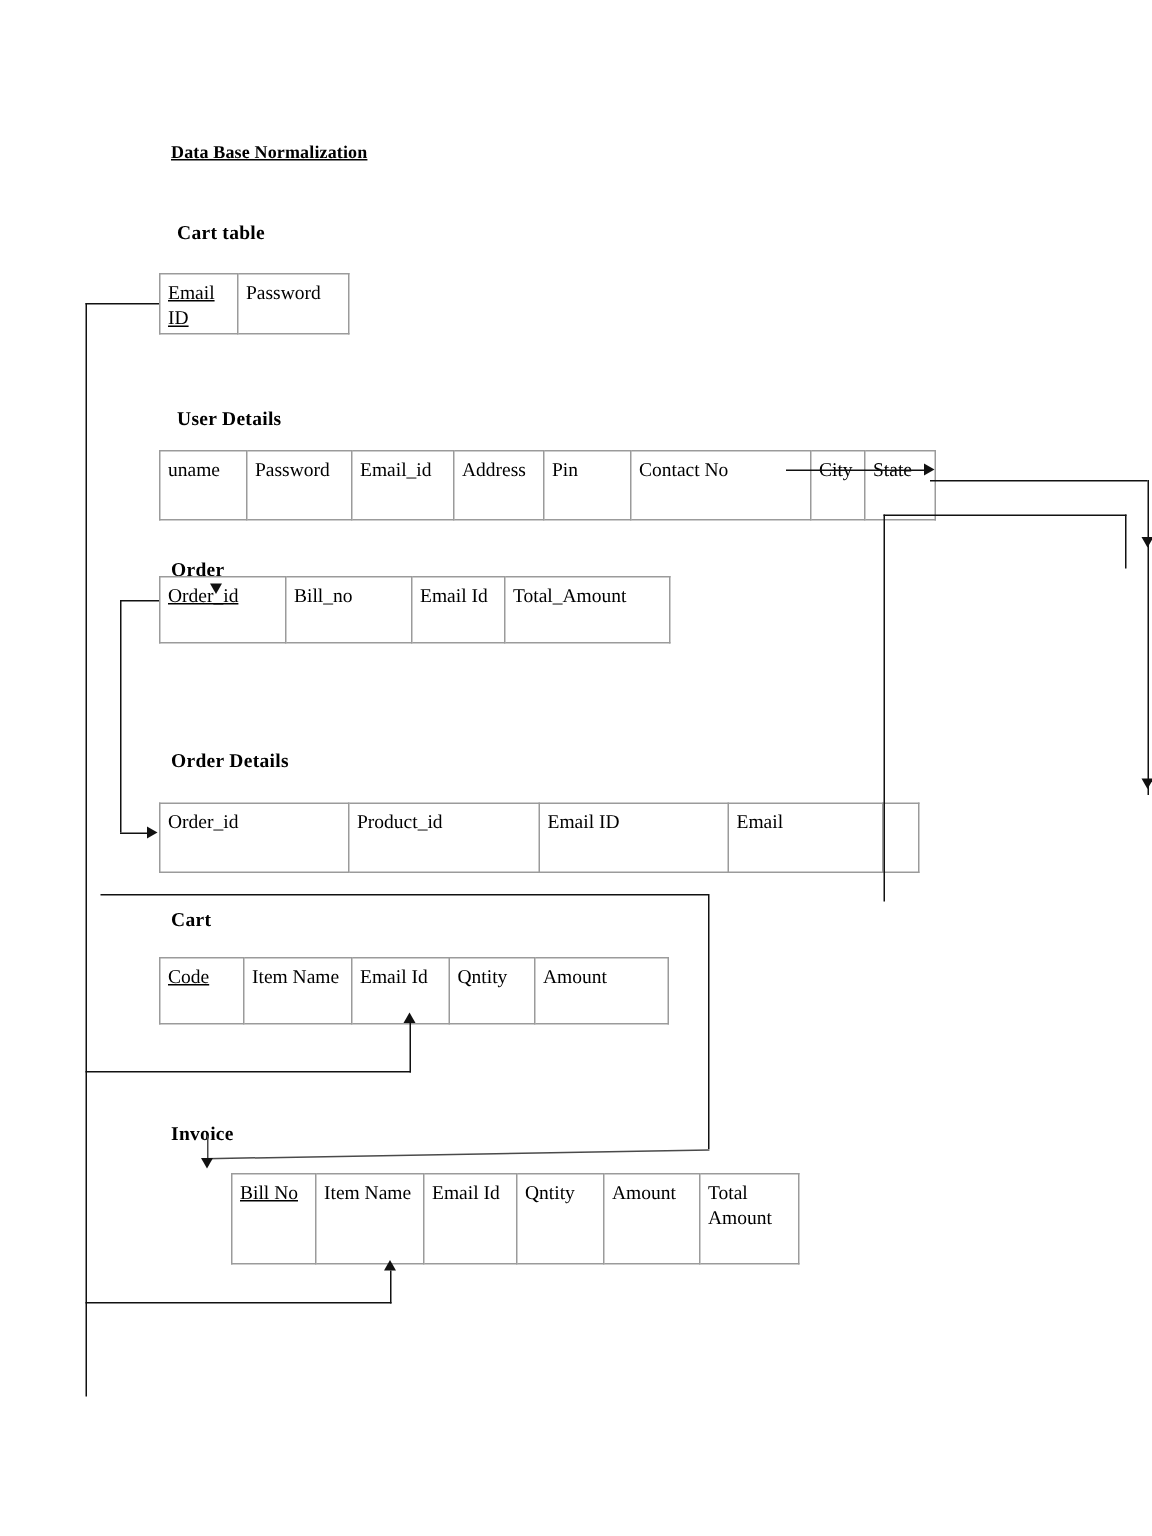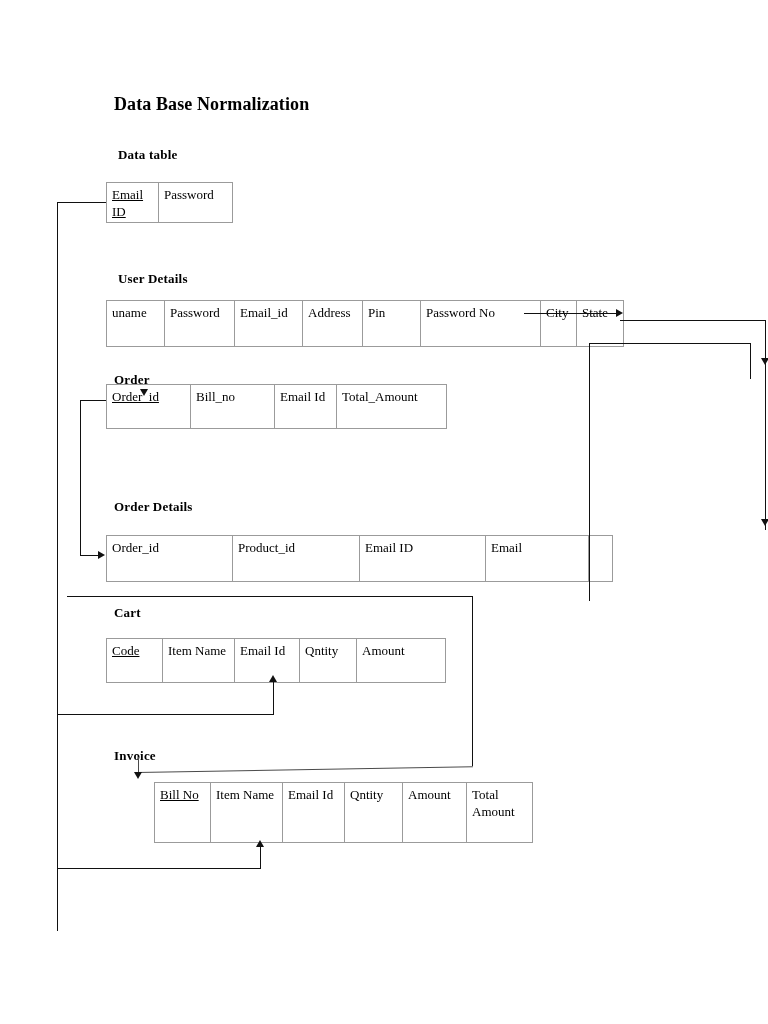--- a/index.html
+++ b/index.html
@@ -14,21 +14,22 @@
     background: #ffffff;
     overflow: hidden;
     font-family: "Liberation Serif", "DejaVu Serif", serif;
     color: #000000;
   }
 
   
   .doc-title {
     position: absolute;
     font-weight: bold;
-    font-size: 18px;
+    font-size: 12px;
+    text-decoration: underline;
     white-space: nowrap;
     letter-spacing: 0.1px;
   }
   .tbl-label {
     position: absolute;
     font-weight: bold;
     font-size: 13px;
     white-space: nowrap;
     letter-spacing: 0.2px;
   }
@@ -90,21 +91,21 @@
     transform-origin: 0 0;
   }
 </style>
 </head>
 <body>
 
 <div id="page">
 
   <div class="doc-title" style="left:114px; top:94px;">Data Base Normalization</div>
 
-  <div class="tbl-label" style="left:118px; top:147px;">Data table</div>
+  <div class="tbl-label" style="left:118px; top:147px;">Cart table</div>
 
   <table class="tbl" style="left:106px; top:182px; width:126px;">
     <colgroup>
         <col style="width:52px">
         <col style="width:74px">
       </colgroup>
     <tbody>
       <tr>
         <td class="pk" style="height:28px;"><span>Email ID</span></td>
         <td><span>Password</span></td>
@@ -125,21 +126,21 @@
         <col style="width:36px">
         <col style="width:47px">
     </colgroup>
     <tbody>
       <tr>
         <td style="height:40px;font-family:Liberation Serif, serif;"><span>uname</span></td>
         <td><span>Password</span></td>
         <td><span>Email_id</span></td>
         <td><span>Address</span></td>
         <td><span>Pin</span></td>
-        <td><span>Password No</span></td>
+        <td><span>Contact No</span></td>
         <td><span>City</span></td>
         <td><span>State</span></td>
       </tr>
     </tbody>
   </table>
 
   <div class="tbl-label" style="left:114px; top:372px;">Order</div>
 
   <table class="tbl" style="left:106px; top:384px; width:340px;">
     <colgroup>

